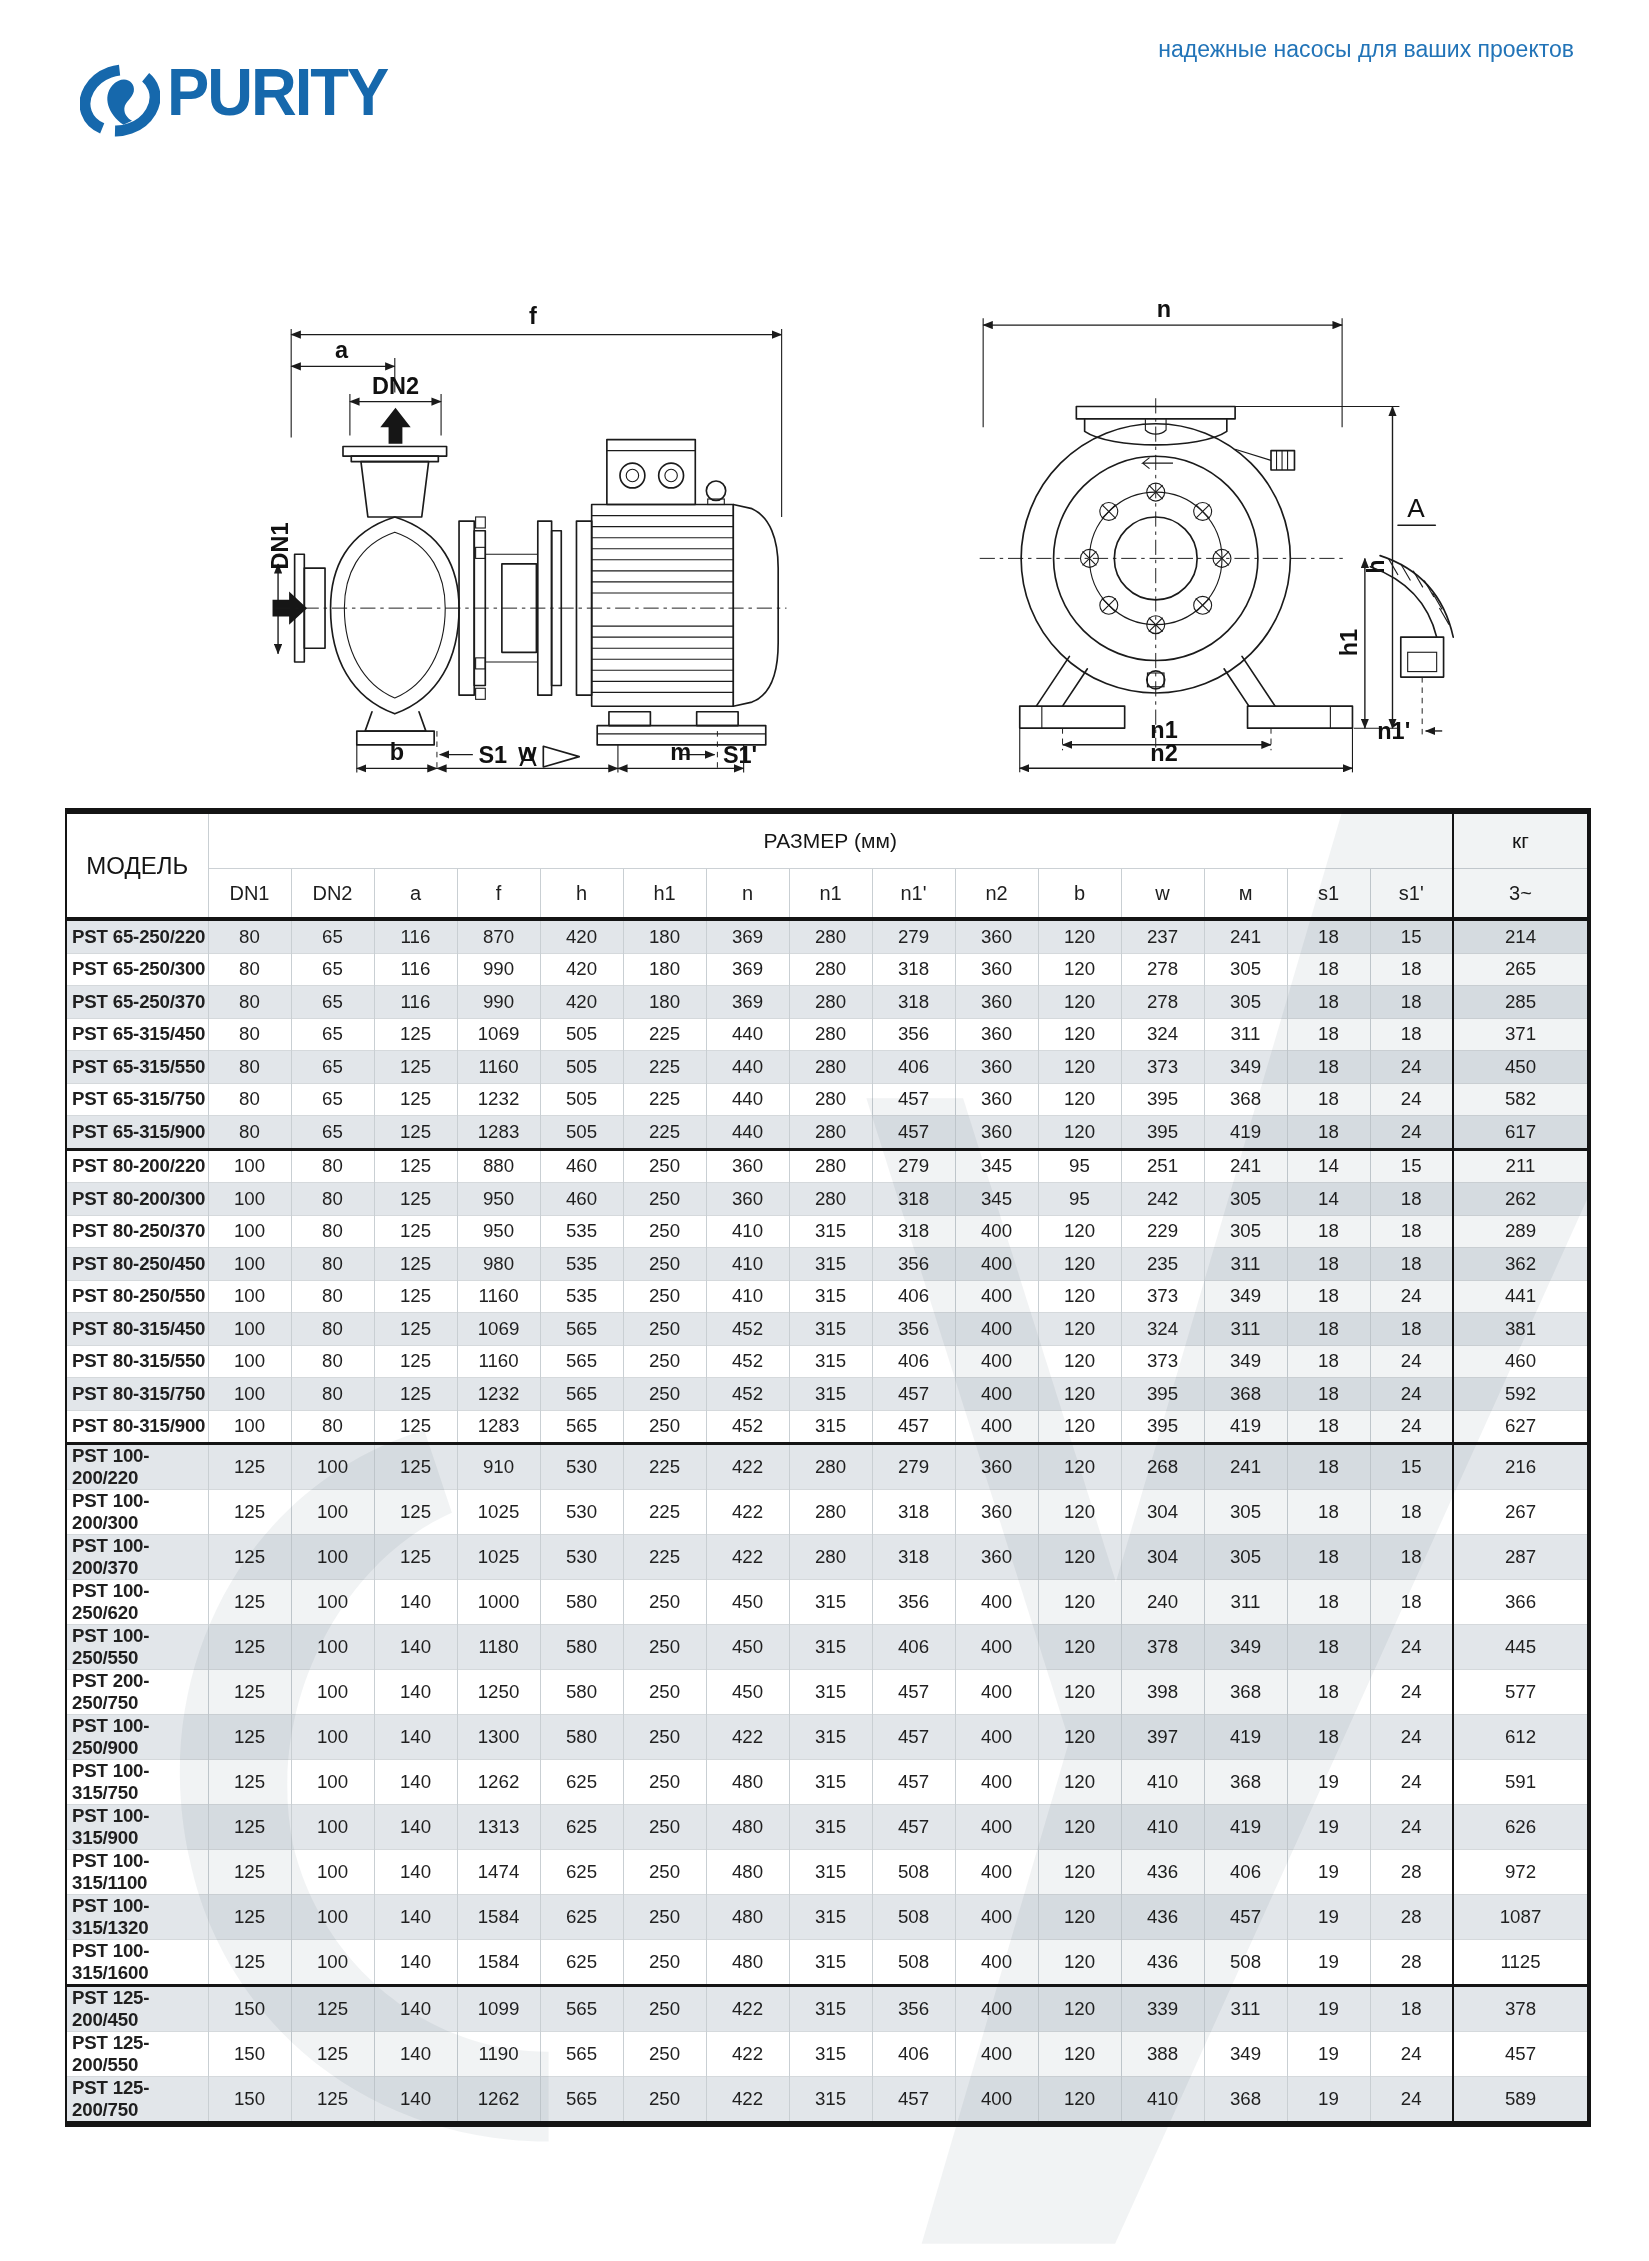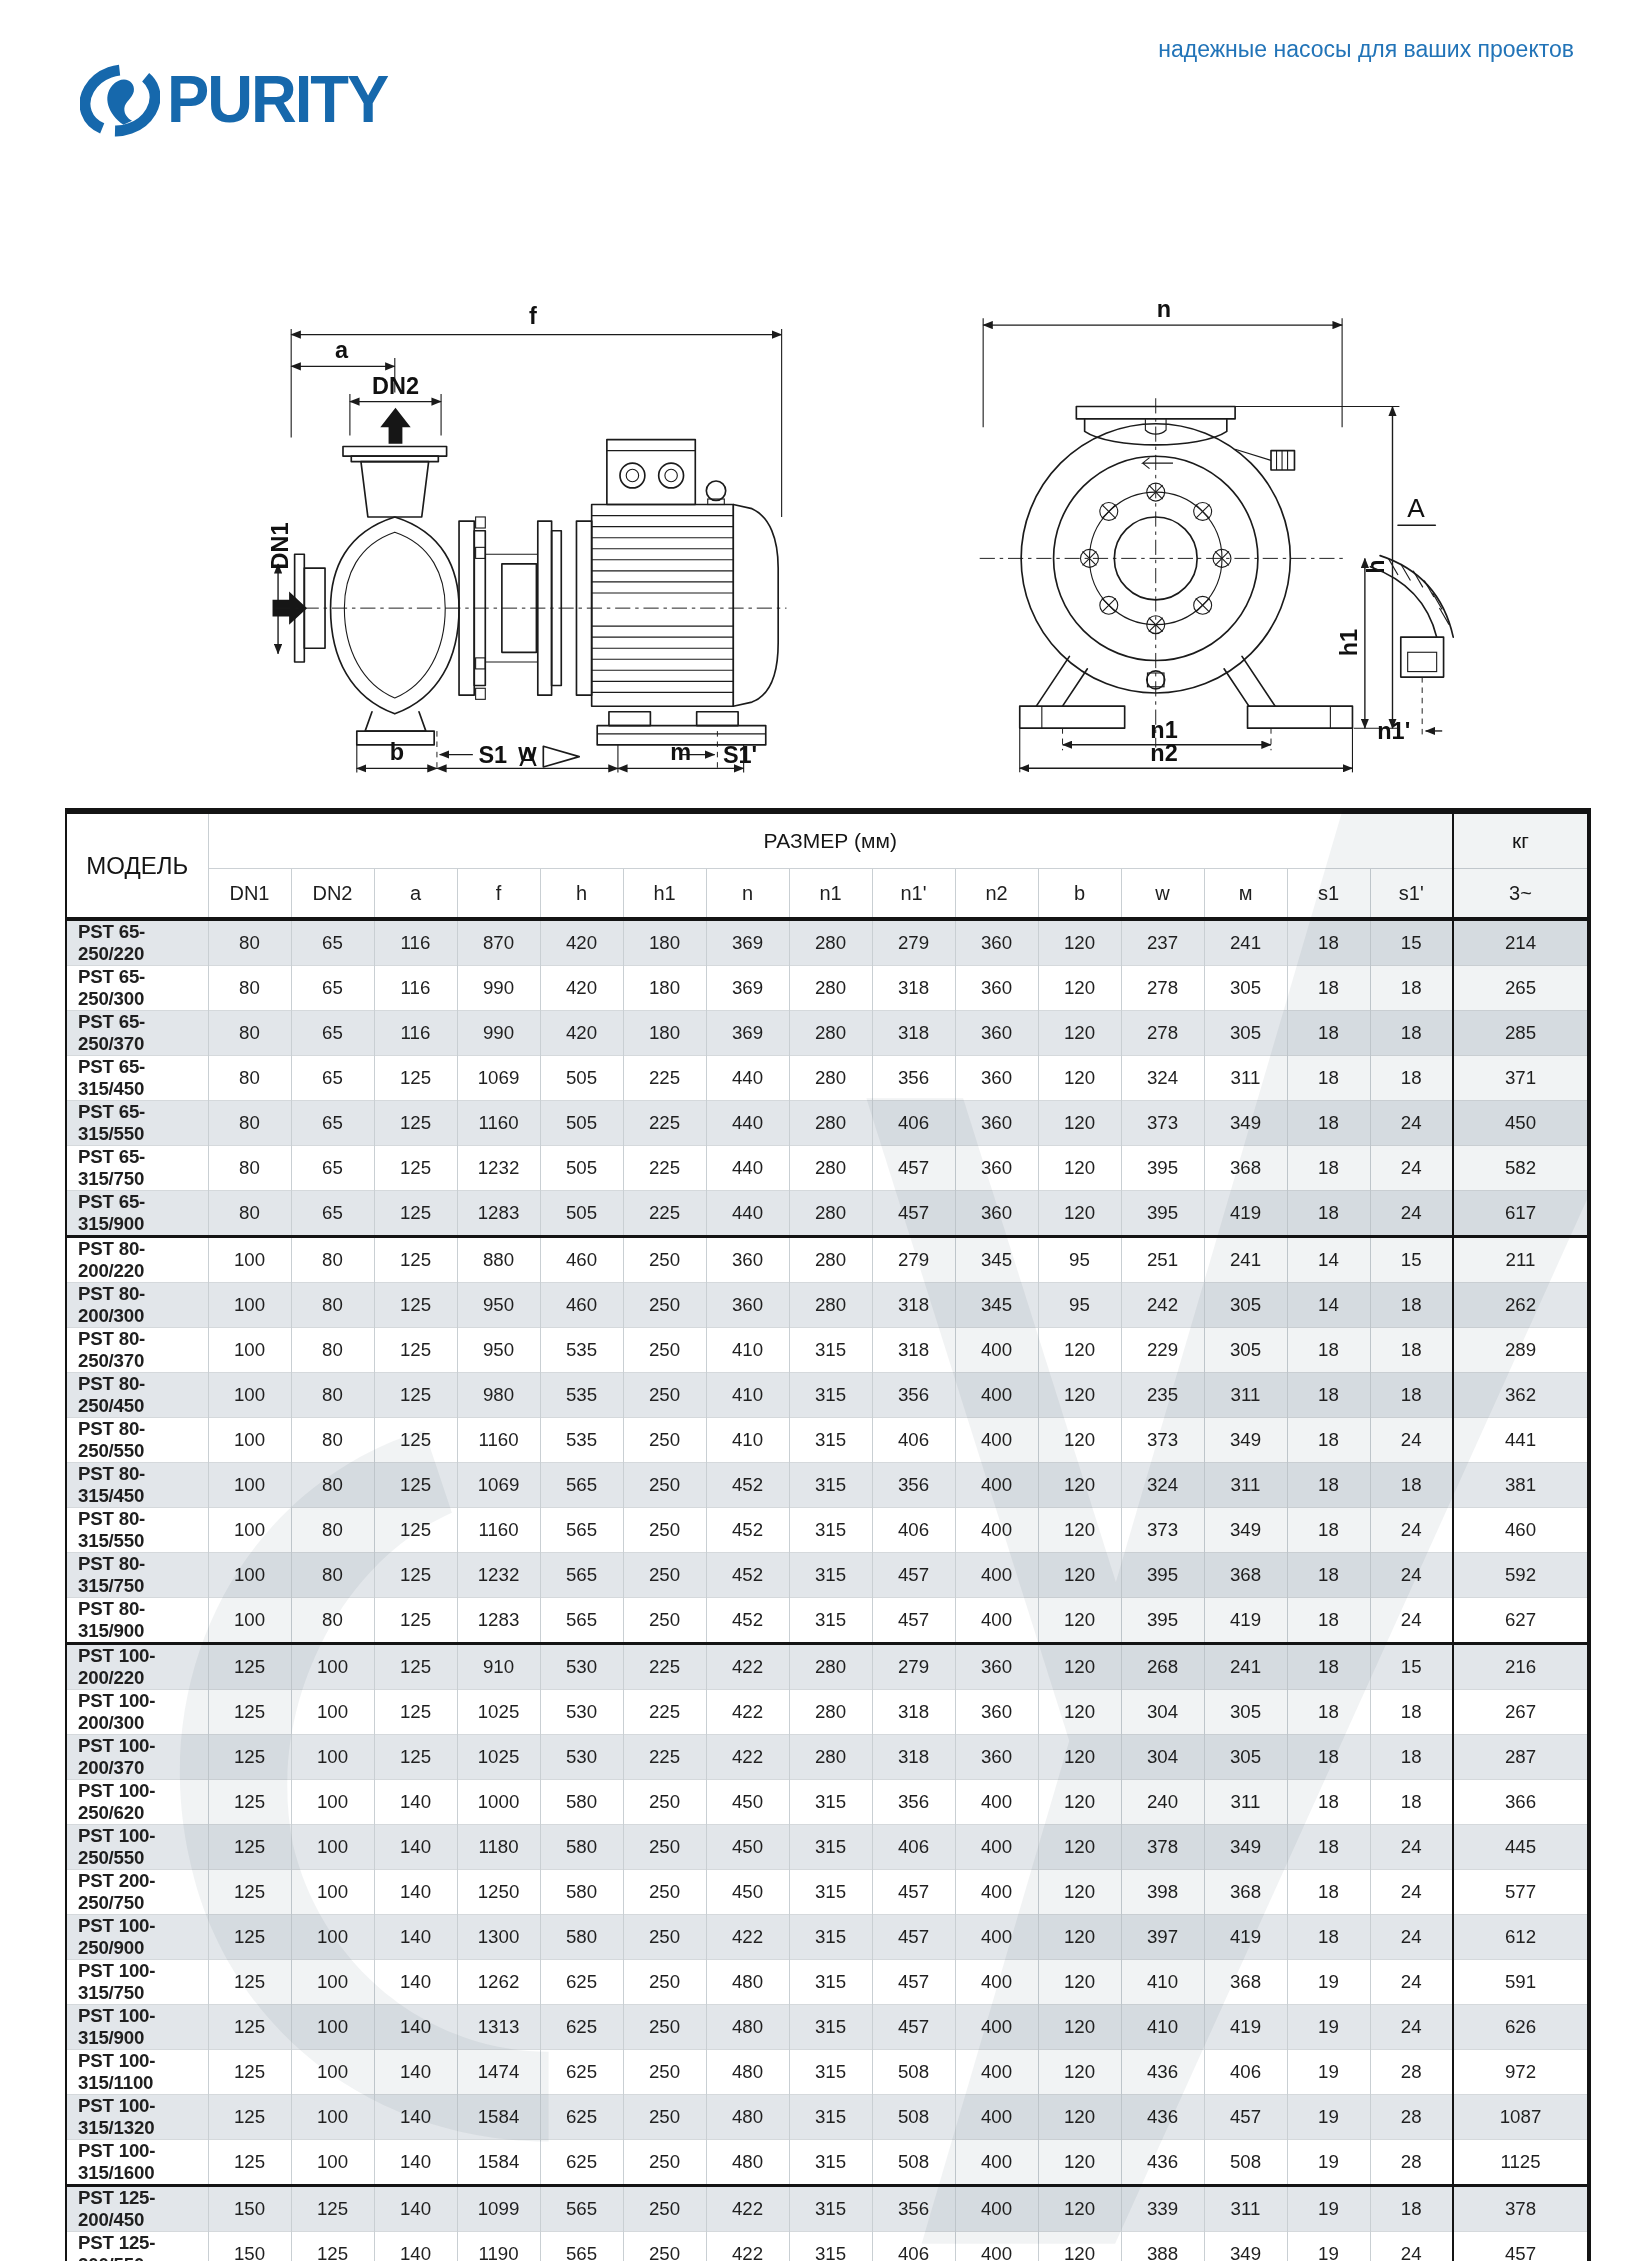--- a/index.html
+++ b/index.html
@@ -4,21 +4,21 @@
 <style>
   html,body{margin:0;padding:0;background:#ffffff;}
   .page{
     position:relative;
     width:1650px;height:2261px;
     background:#ffffff;
     font-family:"Liberation Sans",sans-serif;
     overflow:hidden;
   }
   
-  .logo{position:absolute;left:80px;top:59px;display:flex;align-items:center;gap:7px;}
+  .logo{position:absolute;left:80px;top:59px;display:flex;gap:7px;}
   .logo-text{
     font-size:66px;font-weight:bold;color:#1668ac;
     letter-spacing:-2.1px;line-height:1;transform:scaleX(.96);transform-origin:left center;
   }
   .tagline{
     position:absolute;right:76px;top:36px;
     font-size:23px;color:#2274b8;white-space:nowrap;
   }
   
   .drawL{position:absolute;left:267px;top:289px;}
@@ -51,21 +51,21 @@
     height:48px;font-weight:normal;font-size:20px;color:#1e1e1e;
     border-left:1.4px solid #c9cfd3;border-top:1.4px solid #ccd1d5;border-bottom:4.8px solid #141414;
     background:#fff;
   }
   tr.h2 th.kg{border-left:2.8px solid #141414;}
   tbody td{
     height:31.5px;text-align:center;font-size:18.7px;color:#1f1f1f;
     border-left:1.4px solid #c9cfd3;border-top:1.4px solid #d5d9dc;
   }
   tbody td.model{
-    text-align:left;padding-left:11px;font-weight:bold;letter-spacing:-0.2px;border-left:none;
+    text-align:left;padding-left:5px;font-weight:bold;letter-spacing:-0.2px;border-left:none;
   }
   tbody td.kg{font-weight:normal;border-left:2.8px solid #141414;}
   tbody tr.shade{background:#e2e6ea;}
   tbody tr.gstart td{border-top:3.5px solid #141414;}
   tbody tr:first-child td{border-top:none;}
 </style>
 </head>
 <body>
 
 <div class="page">

